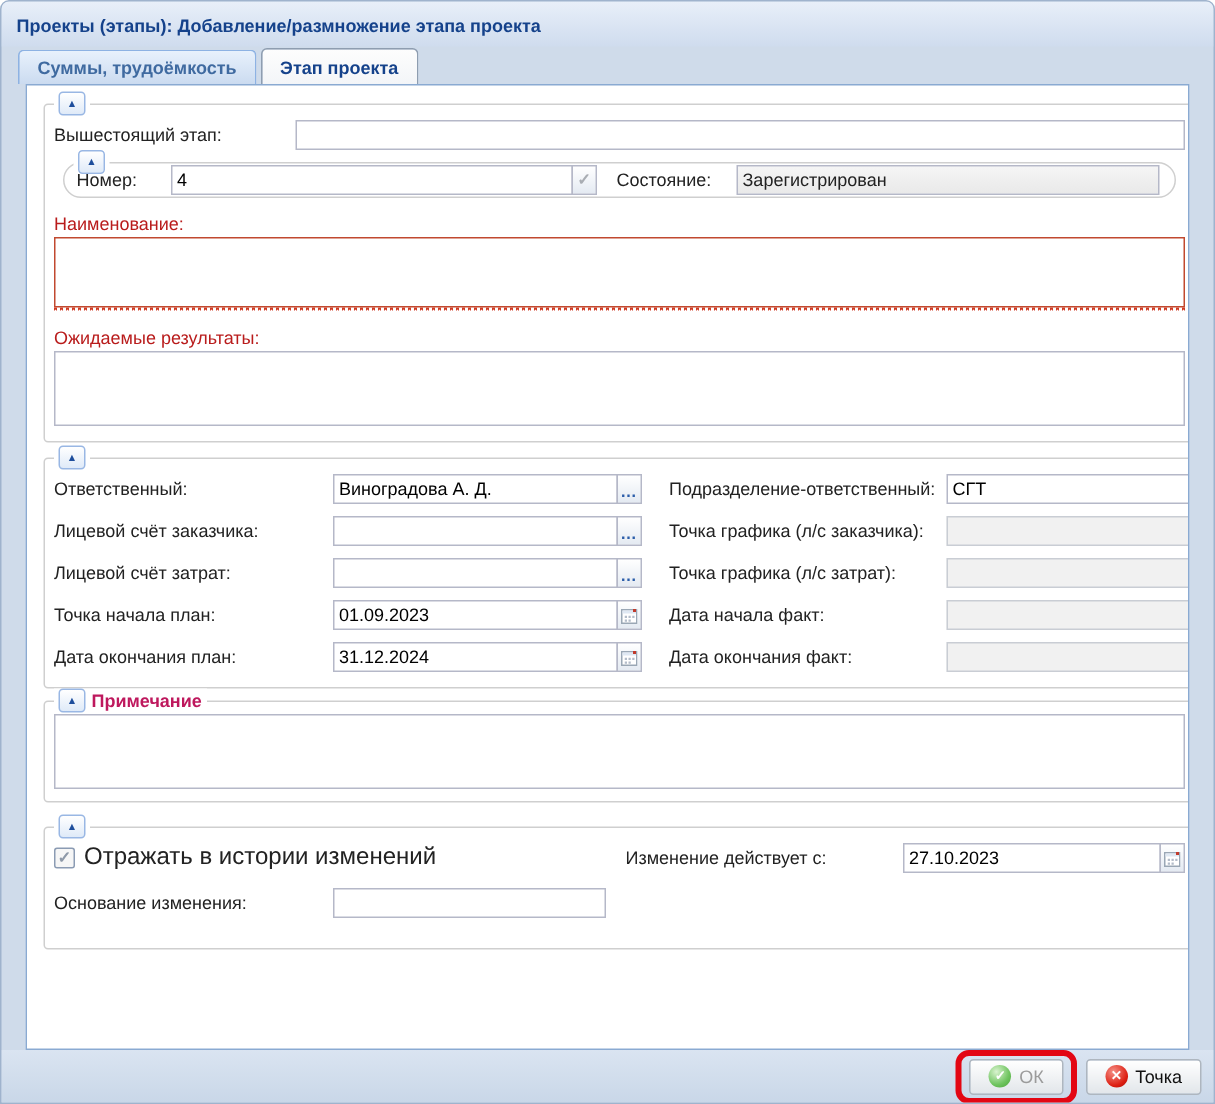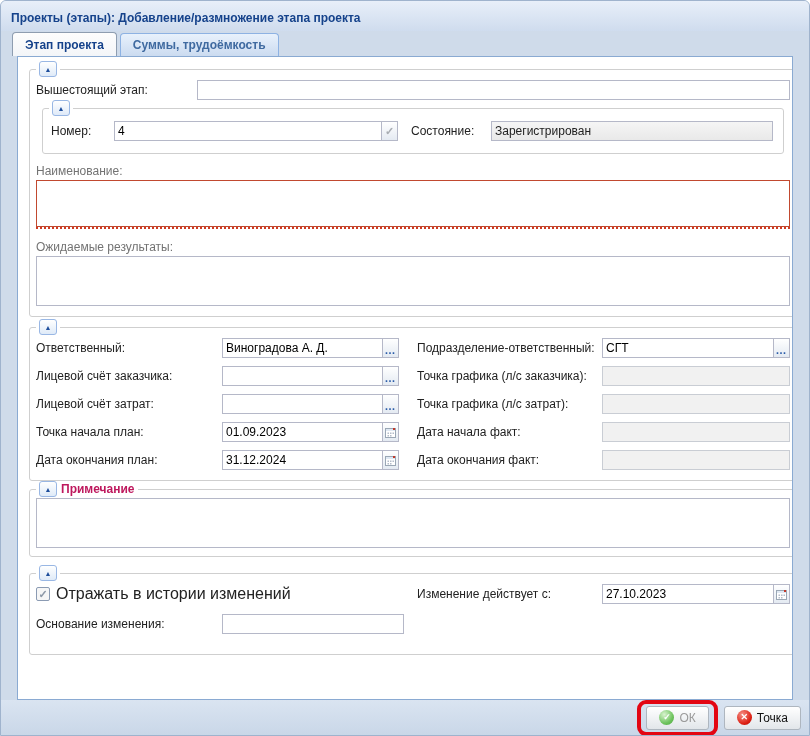--- a/index.html
+++ b/index.html
@@ -60,46 +60,46 @@
   }
   .fs-legend .legend-text{ font-size:12px; font-weight:bold; color:#be185d; }
   .tool{
     width:18px; height:16px; display:inline-flex; align-items:center; justify-content:center;
     border:1px solid #99b7e4; border-radius:3px;
     background:linear-gradient(#ffffff,#dfeaf8);
     color:#1e4e9c; font-size:7px; line-height:1; cursor:pointer;
     font-style:normal;
   }
   .fs1{ margin-bottom:10px; }
-  .fs-nested{ width:742px; margin:2px 0 10px 6px; padding:12px 8px; background:#fff; }
+  .fs-nested{ width:742px; margin:2px 0 10px 6px; padding:1px 8px; background:#fff;border-radius:15px; }
   .fs2{ margin-bottom:8px; }
   .fs3{ margin-bottom:16px; padding:8px 6px; }
   .fs4{ padding:10px 6px 20px; }
 
   
   .row{ display:flex; align-items:center; margin-bottom:8px; }
   .row:last-child{ margin-bottom:0; }
   .lbl{ font-size:12px; color:#222; }
-  .lbl-top{ display:block; font-size:12px; color:#737373; margin-bottom:2px; }
+  .lbl-top{ display:block; font-size:12px; color:#b91c1c; margin-bottom:2px; }
   .w161{ width:161px; flex:none; }
   .w186{ width:186px; flex:none; }
   .w185{ width:185px; flex:none; }
   .w63{ width:63px; flex:none; }
   .w80{ width:80px; flex:none; }
   .sp18{ width:18px; flex:none; }
   .sp13{ width:13px; flex:none; }
 
   .field{ display:flex; flex:none; }
   .field input{
     flex:1; min-width:0; height:20px;
     border:1px solid #b5b8c8; background:#fff;
     font-family:"Liberation Sans", sans-serif; font-size:12px; color:#000;
     padding:1px 3px; outline:none;
   }
-  .f177{ width:177px; } .f188{ width:188px; } .f182{ width:182px; }
+  .f177{ width:206px; } .f188{ width:188px; } .f182{ width:182px; }
   .f593{ width:593px; } .f284{ width:284px; } .f282{ width:282px; }
 
   .field input[disabled]{ background:#f1f1f1; border-color:#c9cdd4; }
   .field input[readonly]{ background:linear-gradient(#f5f5f5,#e9e9e9); color:#222; }
 
   .trigger{
     width:17px; height:20px; flex:none; margin-left:-1px;
     border:1px solid #b5b8c8;
     background:linear-gradient(#ffffff,#e4eaf2);
     display:inline-flex; align-items:center; justify-content:center;
@@ -168,25 +168,25 @@
 </head>
 <body>
 
 <div class="window">
 
   <div class="header">
     <span class="title">Проекты (этапы): Добавление/размножение этапа проекта</span>
   </div>
 
   <div class="tabstrip">
+    <div class="tab">
+      <span>Суммы, трудоёмкость</span>
+    </div>
     <div class="tab active">
       <span>Этап проекта</span>
-    </div>
-    <div class="tab">
-      <span>Суммы, трудоёмкость</span>
     </div>
   </div>
 
   <div class="body">
     <div class="form">
 
       <div class="fs fs1">
         <div class="fs-legend">
           <i class="tool">▲</i>
         </div>

